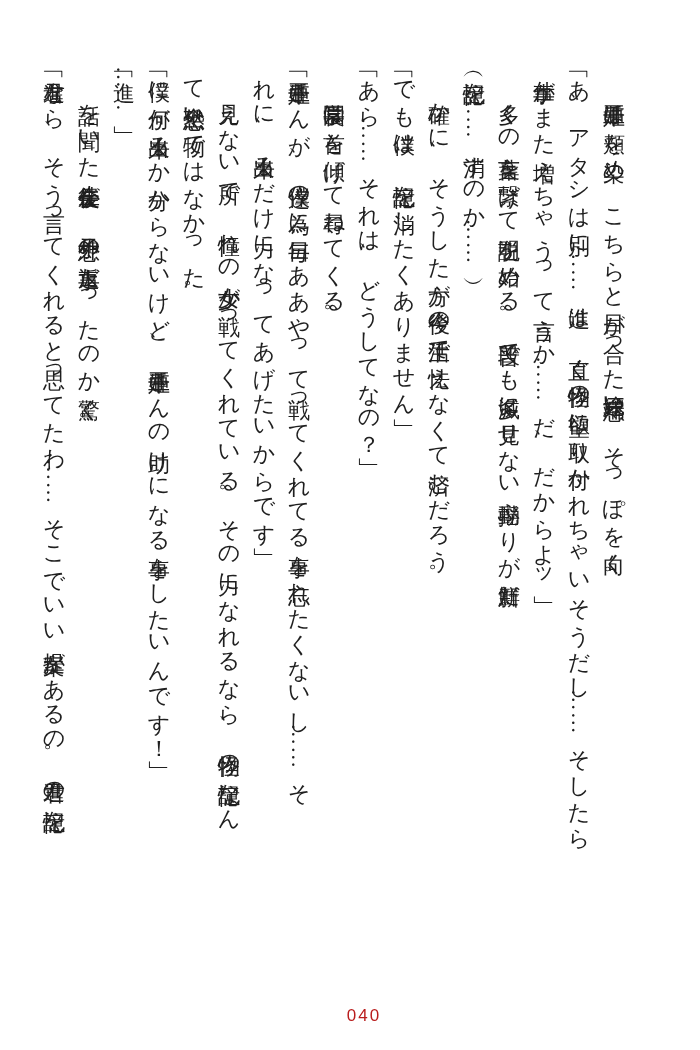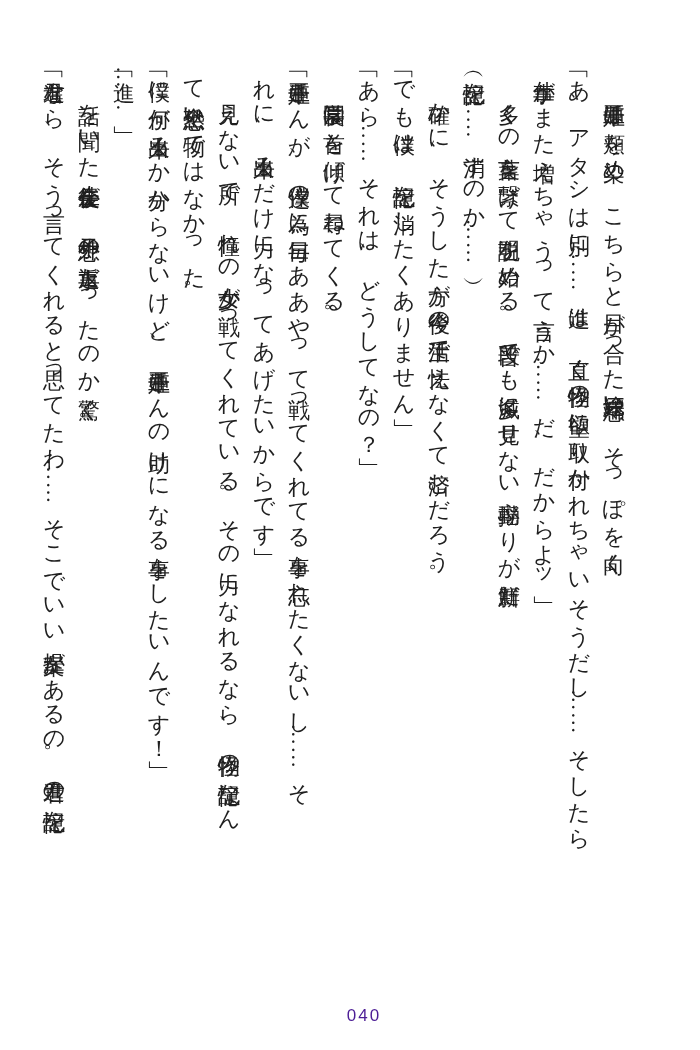--- a/index.html
+++ b/index.html
@@ -36,21 +36,21 @@
   }
   .page-number {
     position: absolute;
     left: 0;
     right: 0;
     bottom: 24px;
     text-align: center;
     font-family: "Liberation Sans", "DejaVu Sans", sans-serif;
     font-size: 17px;
     letter-spacing: 2px;
-    color: #4c1d95;
+    color: #b91c1c;
     padding-left: 28px;
   }
 </style>
 </head>
 <body>
 
 <div class="book-page">
   <div class="page-text">
     <p>　千亜姫は頬を染め、こちらと目が合った途端戸惑い、そっぽを向く。</p>
     <p>「あ、アタシは別に……進は、直ぐ怪物の欲望に取り付かれちゃいそうだし……そしたら</p>

